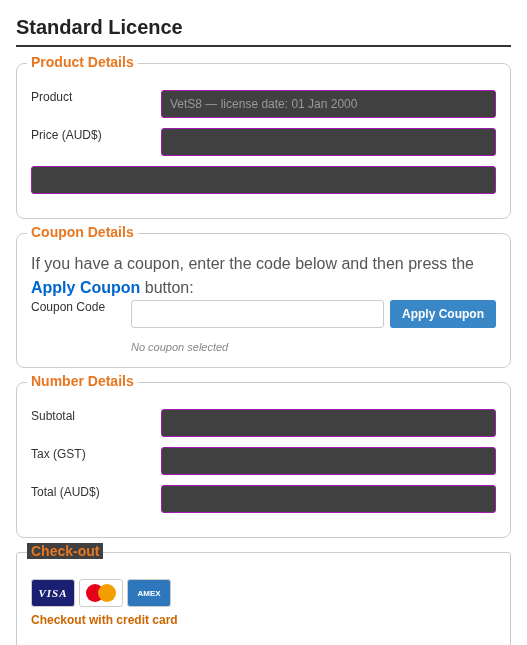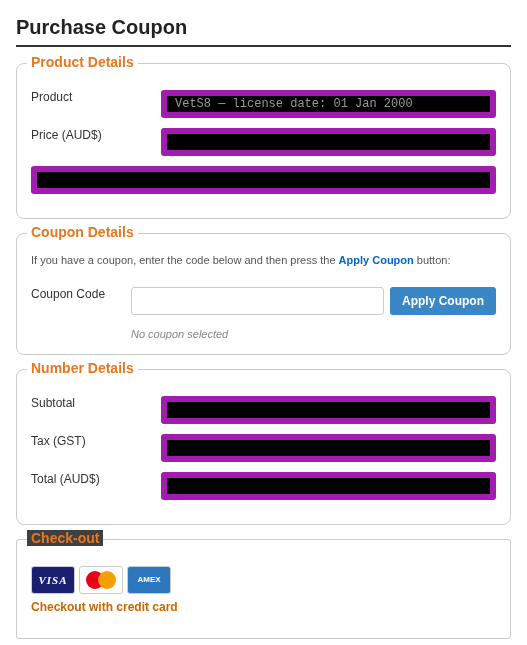--- a/index.html
+++ b/index.html
@@ -61,23 +61,23 @@
       font-size: 12px;
       color: #999;
     }
     select.form-input {
       appearance: auto;
       background: #f5f5f5;
       color: #333;
       cursor: pointer;
     }
     .coupon-info {
-      font-size: 11px;
+      font-size: 16px;
       color: #555;
-      margin-bottom: 18px;
+      margin-bottom: 0;
       margin-top: 6px;
       line-height: 1.5;
     }
     .coupon-info .highlight {
       color: #0066cc;
       font-weight: bold;
     }
     .coupon-row {
       display: flex;
       align-items: flex-start;
@@ -188,29 +188,28 @@
       position: absolute;
       right: 6px;
     }
     .credit-card-text {
       font-size: 12px;
       color: #cc6600;
       font-weight: bold;
       margin-bottom: 10px;
     }
     .readonly-input {
-      background: #000000;
-      border: 6px solid #a21caf;
-      font-family: Liberation Mono, monospace;
+      background: #404040;
+      border: 1px solid #a21caf;
     }
   </style>
 </head>
 <body>
 
-<h1>Purchase Coupon</h1>
+<h1>Standard Licence</h1>
 
 <div class="section">
   <span class="section-title">Product Details</span>
 
   <div class="form-row">
     <label class="form-label">Product</label>
     <input class="form-input readonly-input" readonly="" value="VetS8 — license date: 01 Jan 2000" style="">
   </div>
 
 

